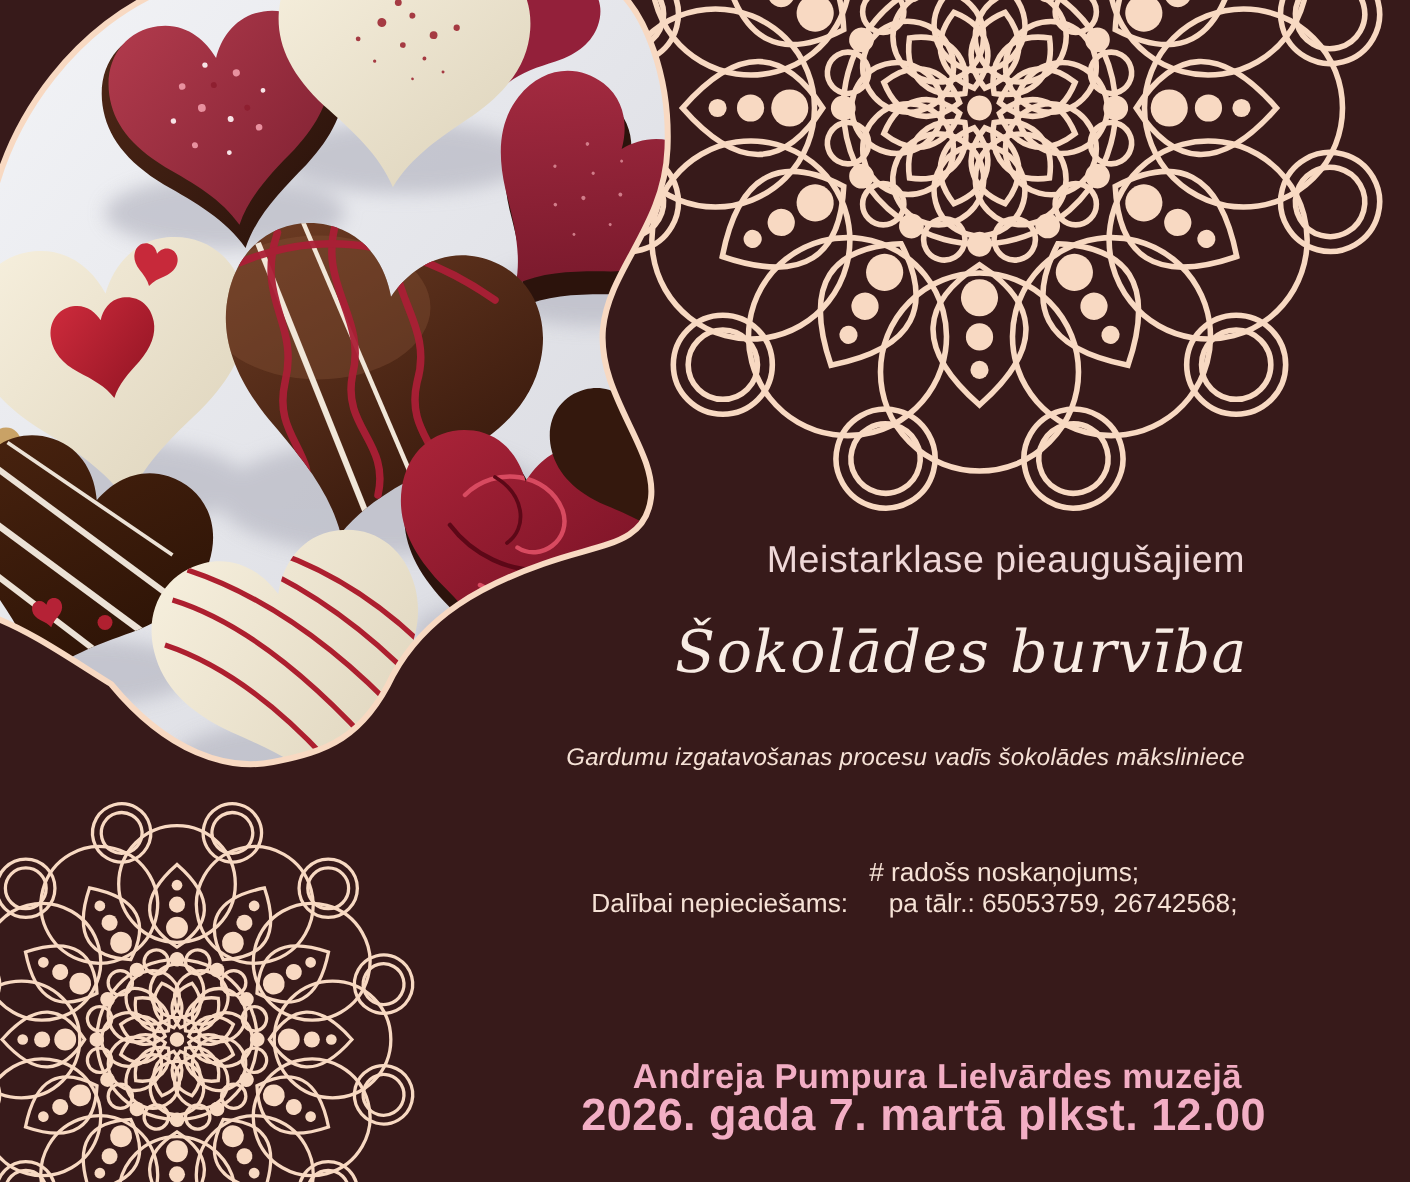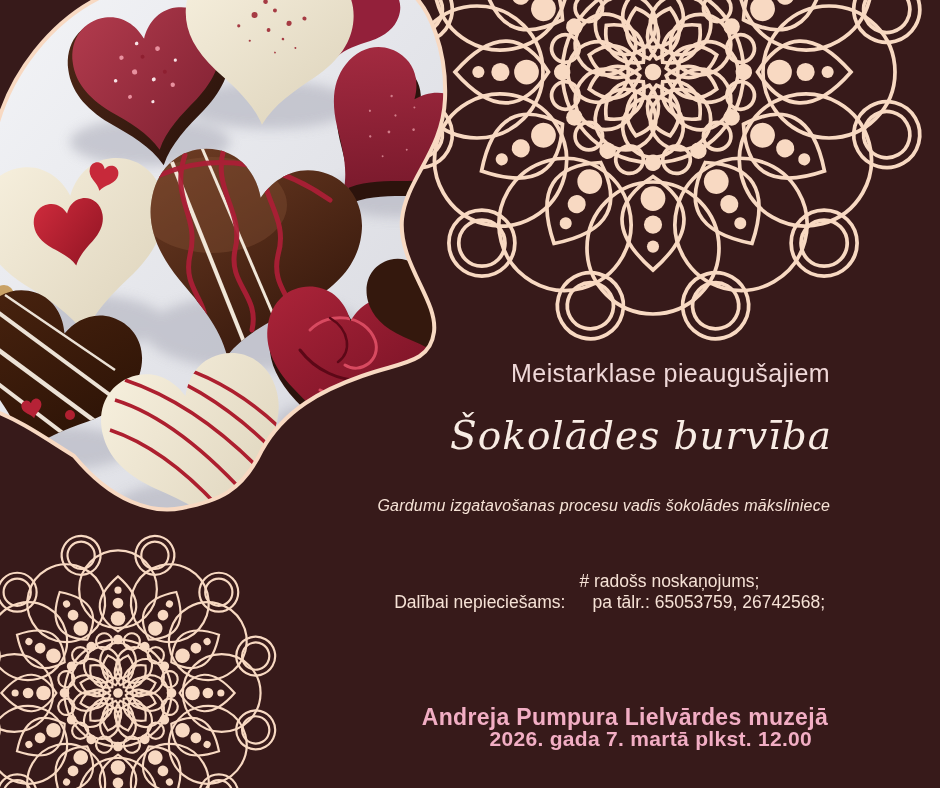--- a/index.html
+++ b/index.html
@@ -39,21 +39,21 @@
   .requirements{
     top:571px;right:115px;display:flex;gap:14px;align-items:flex-end;
     font-size:17.5px;line-height:20.5px;color:var(--cream-text);white-space:nowrap;
   }
   .req-items .indent{padding-left:13px;}
   .venue{
     top:691px;right:112px;font-size:23px;font-weight:bold;letter-spacing:.3px;
     color:var(--pink);white-space:nowrap;margin-top:13px;
   }
   .datetime{
-    top:727px;right:128px;font-size:21px;font-weight:bold;letter-spacing:.3px;
+    top:727px;right:96px;font-size:30px;font-weight:bold;letter-spacing:.3px;
     color:var(--pink);white-space:nowrap;
   }
 </style>
 </head>
 <body>
 
 <div class="poster">
 
   <svg class="decor" viewBox="0 0 940 788">
     <defs>

